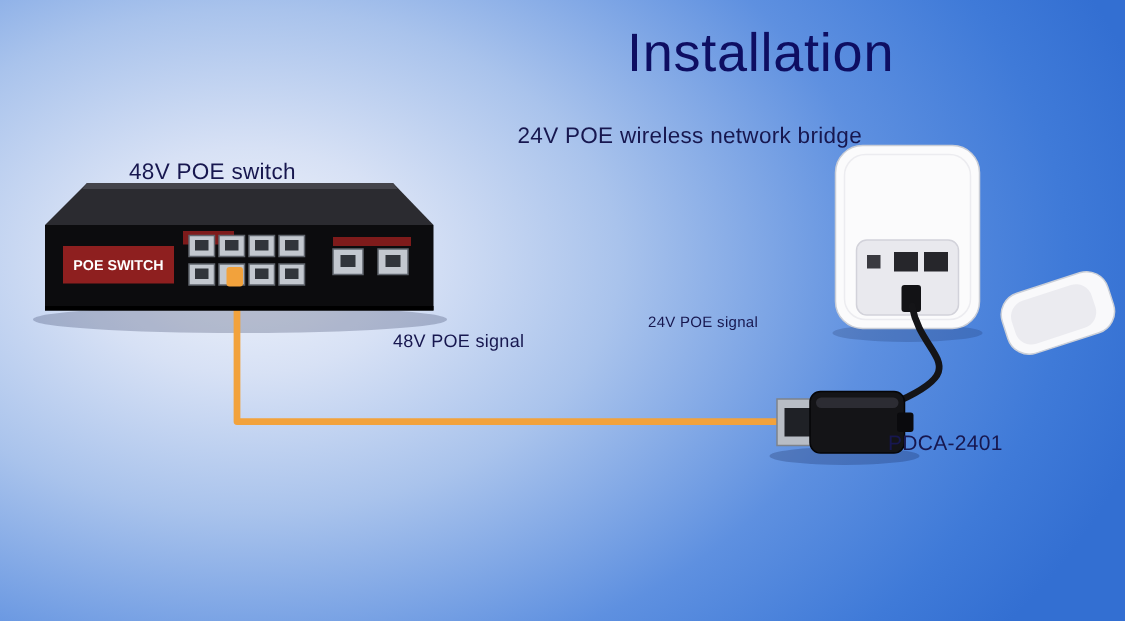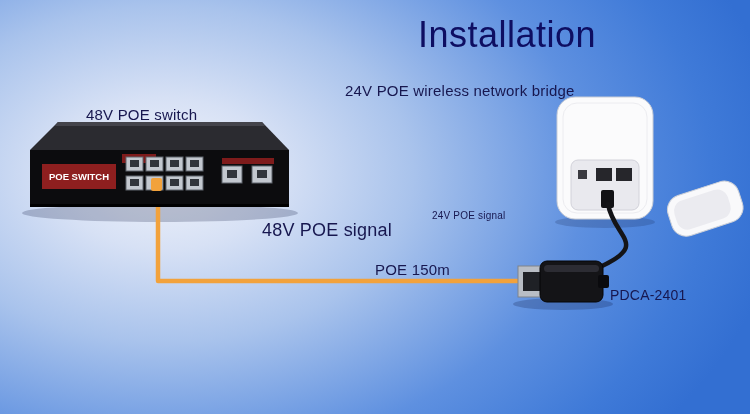--- a/index.html
+++ b/index.html
@@ -23,24 +23,24 @@
   .title{
     position:absolute;
     left:418px;top:14px;
     font-size:36px;
     font-weight:500;
     color:#0e0e62;
     letter-spacing:.5px;
   }
   .l-switch{left:86px;top:70px;margin-top:36px;}
   .l-bridge{left:345px;top:82px;}
-  .l-sig48{left:262px;top:220px;font-size:18px;}
+  .l-sig48{left:262px;top:220px;font-size:12px;}
   .l-sig24{left:432px;top:210px;font-size:10px;}
   .l-poe150{left:375px;top:261px;}
-  .l-model{left:610px;top:287px;font-size:14px;}
+  .l-model{left:592px;top:287px;font-size:14px;}
   .l-netline{left:285px;top:305px;}
   .l-splitter{left:556px;top:342px;font-size:14px;}
 </style>
 </head>
 <body>
 
 <div class="stage">
 
   <svg class="scene" width="750" height="414" viewBox="0 0 750 414">
 
@@ -114,16 +114,15 @@
       <rect x="668" y="188" width="74" height="42" rx="15" fill="#f9f9fb" stroke="#ccd0d8"></rect>
       <rect x="674" y="194" width="56" height="30" rx="11" fill="#ebebf0"></rect>
     </g>
   </svg>
 
   <div class="title">Installation</div>
   <div class="lbl l-switch">48V POE switch</div>
   <div class="lbl l-bridge">24V POE wireless network bridge</div>
   <div class="lbl l-sig48">48V POE signal</div>
   <div class="lbl l-sig24">24V POE signal</div>
-  <div class="lbl l-poe150">POE 150m</div>
   <div class="lbl l-model">PDCA-2401</div>
 
 </div>
 
 </body></html>

